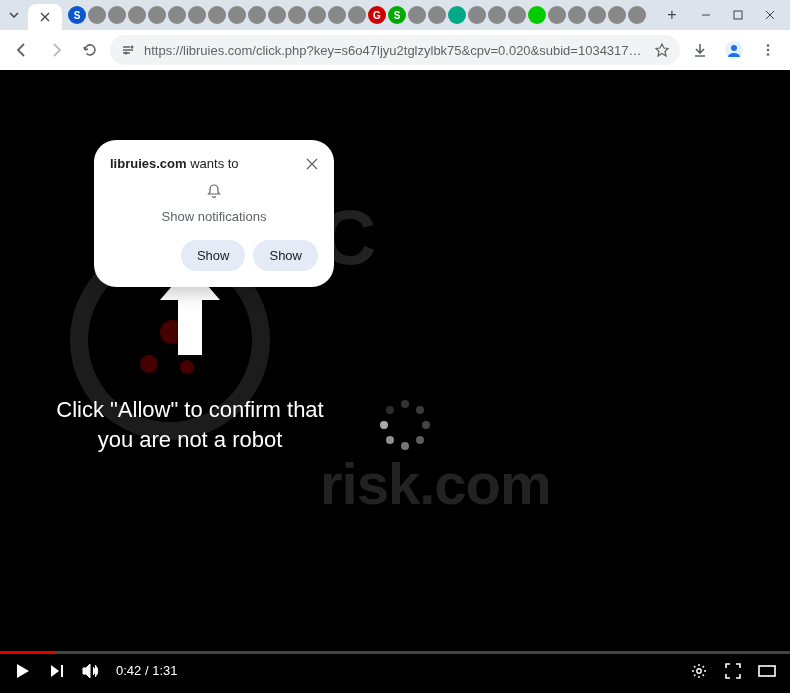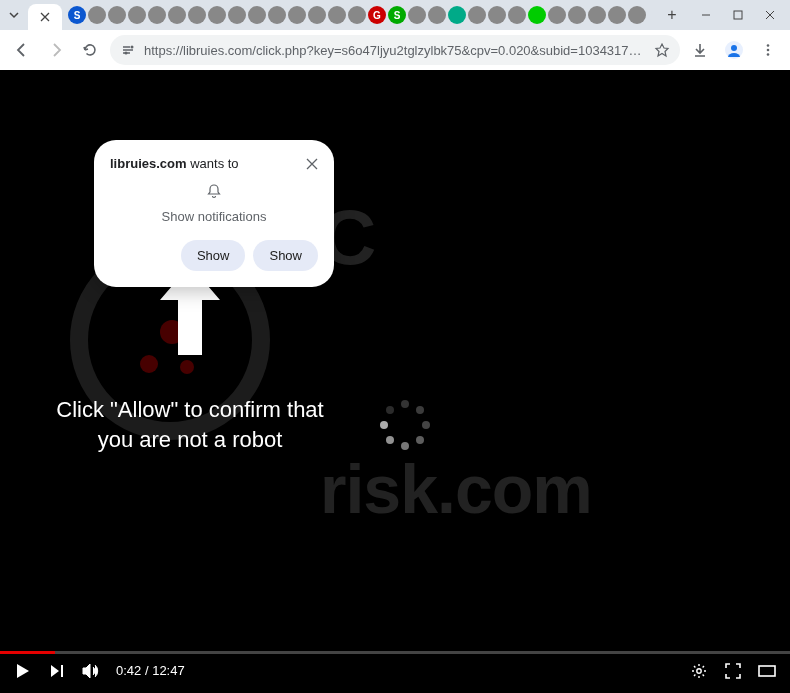--- a/index.html
+++ b/index.html
@@ -25,21 +25,21 @@
 
 
 .content { position:absolute; top:70px; left:0; right:0; bottom:0; background:#000; }
 
 
 .watermark { position:absolute; inset:0; display:flex; align-items:center; justify-content:center; pointer-events:none; }
 .wm-icon { width:200px; height:200px; border-radius:50%; border:18px solid rgba(80,80,80,0.35); position:absolute; left:70px; top:170px; }
 .wm-dots { position:absolute; left:130px; top:230px; }
 .wm-dots .d { width:18px; height:18px; border-radius:50%; background:rgba(130,0,0,0.55); position:absolute; }
 .wm-text { font-size:78px; font-weight:bold; color:rgba(90,90,90,0.38); letter-spacing:-2px; position:absolute; left:270px; top:130px; line-height:0.95; }
-.wm-sub { font-size:68px; font-weight:bold; color:rgba(90,90,90,0.38); position:absolute; left:320px; top:380px; letter-spacing:-1px; }
+.wm-sub { font-size:58px; font-weight:bold; color:rgba(90,90,90,0.38); position:absolute; left:320px; top:380px; letter-spacing:-1px; }
 
 
 .notif { position:absolute; left:94px; top:70px; width:240px; background:#fff; border-radius:22px; box-shadow:0 4px 20px rgba(0,0,0,0.25); padding:16px; z-index:10; }
 .notif-head { display:flex; justify-content:space-between; align-items:center; margin-bottom:12px; }
 .notif-title { font-size:13px; color:#202124; }
 .notif-body { display:flex; align-items:center; gap:10px; font-size:13px; color:#5f6368; margin-bottom:16px;flex-direction:column; }
 .notif-actions { display:flex; justify-content:flex-end; gap:8px; }
 .notif-btn { padding:8px 16px; border-radius:18px; border:none; font-size:13px; background:#e5eaf7; color:#1a1a1a; cursor:pointer; }
 
 
@@ -245,21 +245,21 @@
       <div class="vicon">
           <svg width="14" height="14" viewBox="0 0 14 14">
             <path d="M1 1 L9 7 L1 13 Z M11 1 h2 v12 h-2 Z" fill="#fff"></path>
           </svg>
         </div>
       <div class="vicon">
           <svg width="18" height="16" viewBox="0 0 18 16">
             <path d="M1 5 h3 l4 -4 v14 l-4 -4 h-3 Z M11 4 a5 5 0 0 1 0 8 M13 2 a8 8 0 0 1 0 12" fill="#fff" stroke="#fff" stroke-width="1"></path>
           </svg>
         </div>
-      <div><span>0:42</span><span> / </span><span>12:47</span></div>
+      <div><span>0:42</span><span> / </span><span>1:31</span></div>
       <div class="vspacer"></div>
       <div class="vicon">
           <svg width="16" height="16" viewBox="0 0 16 16">
             <circle cx="8" cy="8" r="2.2" fill="none" stroke="#fff" stroke-width="1.4"></circle>
             <path d="M8 1 v2 M8 13 v2 M1 8 h2 M13 8 h2 M3 3 l1.4 1.4 M11.6 11.6 L13 13 M3 13 l1.4 -1.4 M11.6 4.4 L13 3" stroke="#fff" stroke-width="1.4"></path>
           </svg>
         </div>
       <div class="vicon">
           <svg width="16" height="16" viewBox="0 0 16 16">
             <path d="M1 5 V1 H5 M11 1 H15 V5 M15 11 V15 H11 M5 15 H1 V11" stroke="#fff" stroke-width="1.6" fill="none"></path>

